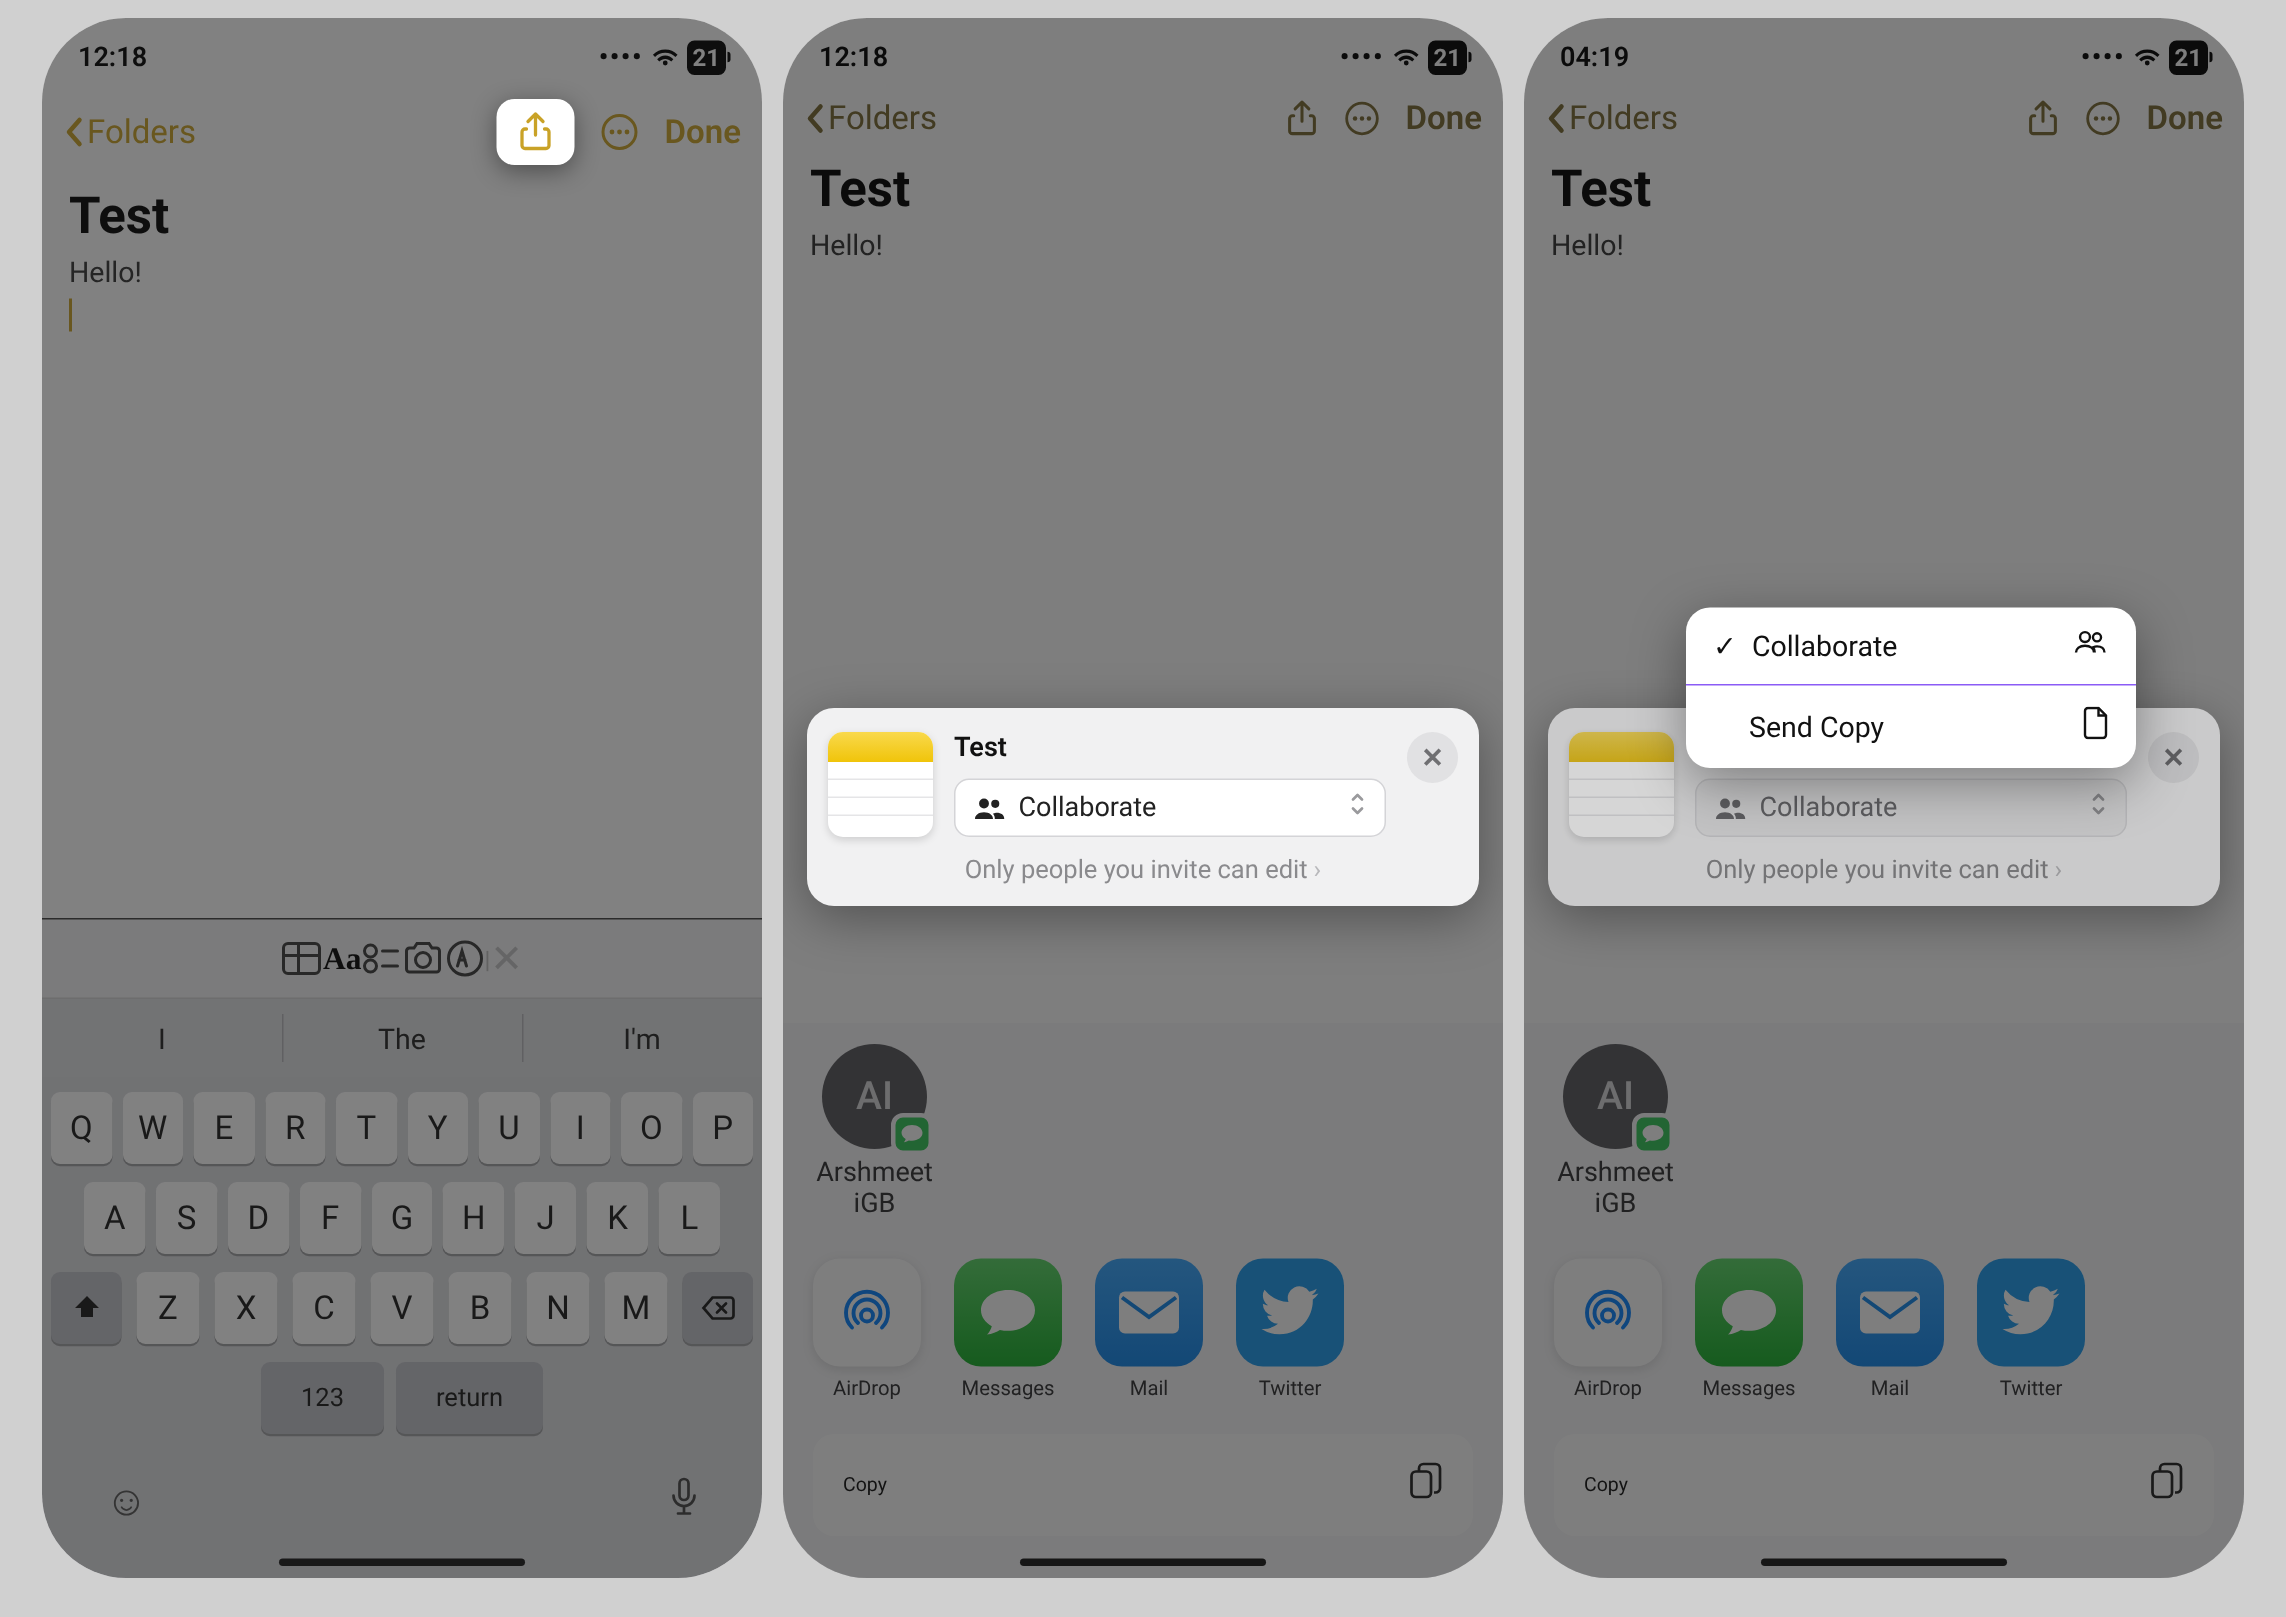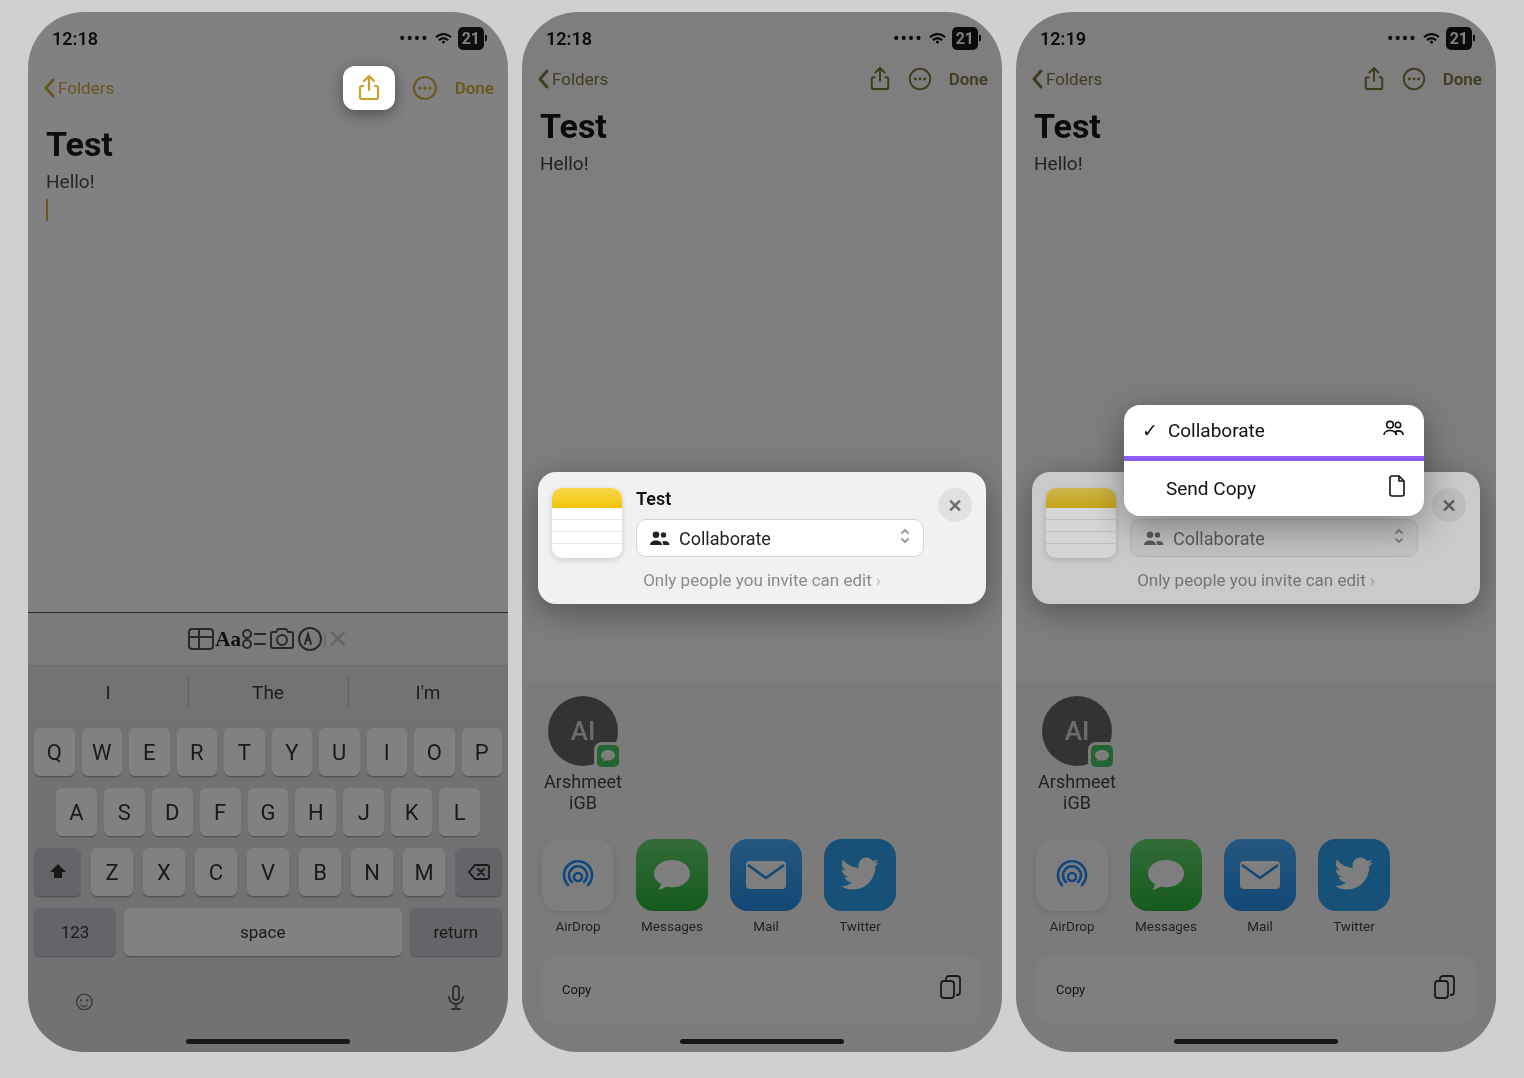--- a/index.html
+++ b/index.html
@@ -45,21 +45,21 @@
   }
   .batt::after{
     content:""; position:absolute; right:-3px; top:50%;
     width:2.5px; height:7px; background:#000; border-radius:0 2px 2px 0;
     transform:translateY(-50%);
   }
 
   .nav-row {
     display:flex; align-items:center; justify-content:space-between;
     padding:10px 14px 8px;
-    font-size:17px;
+    font-size:22px;
     color:#c9a227;
   }
   .nav-left { display:flex; align-items:center; gap:2px; }
   .nav-right { display:flex; align-items:center; gap:16px; }
   .nav-right .done { font-weight:600; color:#c9a227; }
   .chev svg { display:block; }
   .icon-btn { display:flex; align-items:center; justify-content:center; }
   .share-highlight {
     z-index:100;
     background:#fff;
@@ -198,21 +198,21 @@
     position:absolute; z-index:60;
     background:#fff; border-radius:16px;
     box-shadow:0 10px 36px rgba(0,0,0,.38);
     overflow:hidden;
     width:300px;
   }
   .popup .row {
     display:flex; align-items:center; justify-content:space-between;
     padding:14px 18px; font-size:19px; color:#111;
   }
-  .popup .row+.row { border-top:5px solid #8b5cf6; }
+  .popup .row+.row { border-top:1px solid #8b5cf6; }
   .popup .left { display:flex; align-items:center; gap:10px;}
   .share-head.dimmed { filter:brightness(.84) saturate(.9); z-index:30; }
 
 </style>
 </head>
 <body>
 
 <div class="phone dim-all">
   <div class="status-bar">
     <span>12:18</span>
@@ -337,21 +337,20 @@
         <div class="key">M</div>
       <div class="key key-wide">
           <svg width="24" height="18" viewBox="0 0 24 18">
             <path fill="none" stroke="#1a1a1a" stroke-width="1.8" d="M8 2h12a2 2 0 0 1 2 2v10a2 2 0 0 1-2 2H8L2 9Z"></path>
             <path stroke="#1a1a1a" stroke-width="1.8" stroke-linecap="round" d="m11 6 6 6m0-6-6 6"></path>
           </svg>
         </div>
     </div>
     <div class="krow krow4">
       <div class="key key-123">123</div>
-      <div class="key key-space">space</div>
       <div class="key key-return">return</div>
     </div>
     <div class="kbottom">
       <span style="font-size:28px;color:#555;">☺</span>
       <span><svg width="20" height="28" viewBox="0 0 20 28">
             <rect x="7" y="2" width="6" height="14" rx="3" fill="none" stroke="#444" stroke-width="1.8"></rect>
             <path fill="none" stroke="#444" stroke-width="1.8" stroke-linecap="round" d="M3 13a7 7 0 0 0 14 0M10 20v5M6 25h8"></path>
           </svg></span>
     </div>
     <div class="home-ind"></div>
@@ -494,21 +493,21 @@
             <path fill="none" stroke="#222" stroke-width="1.8" d="M8 7V5a3 3 0 0 1 3-3h8a3 3 0 0 1 3 3v13a3 3 0 0 1-3 3h-1"></path>
           </svg></span>
     </div>
     <div class="home-ind"></div>
   </div>
 </div>
 
 <div class="phone">
   <div class="overlay-dim"></div>
   <div class="status-bar" style="color:#000;">
-    <span>12:19</span>
+    <span>04:19</span>
     <span class="status-right">
         <span class="dots">••••</span>
       <span class="wifi">
           <svg width="19" height="14" viewBox="0 0 19 14">
             <path fill="#000" d="M9.5 12.6a1.6 1.6 0 1 0 0-3.2 1.6 1.6 0 0 0 0 3.2Zm0-4.2c1.5 0 2.9.6 4 1.6l1.4-1.5A7.4 7.4 0 0 0 9.5 6a7.4 7.4 0 0 0-5.4 2.5l1.4 1.5c1.1-1 2.5-1.6 4-1.6Zm0-4.2c2.6 0 5 1 6.8 2.8l1.4-1.5A11.6 11.6 0 0 0 9.5 2 11.6 11.6 0 0 0 1.3 5.5L2.7 7A9.6 9.6 0 0 1 9.5 4.2Z"></path>
           </svg>
         </span>
       <span class="batt">21</span>
     </span>
   </div>

